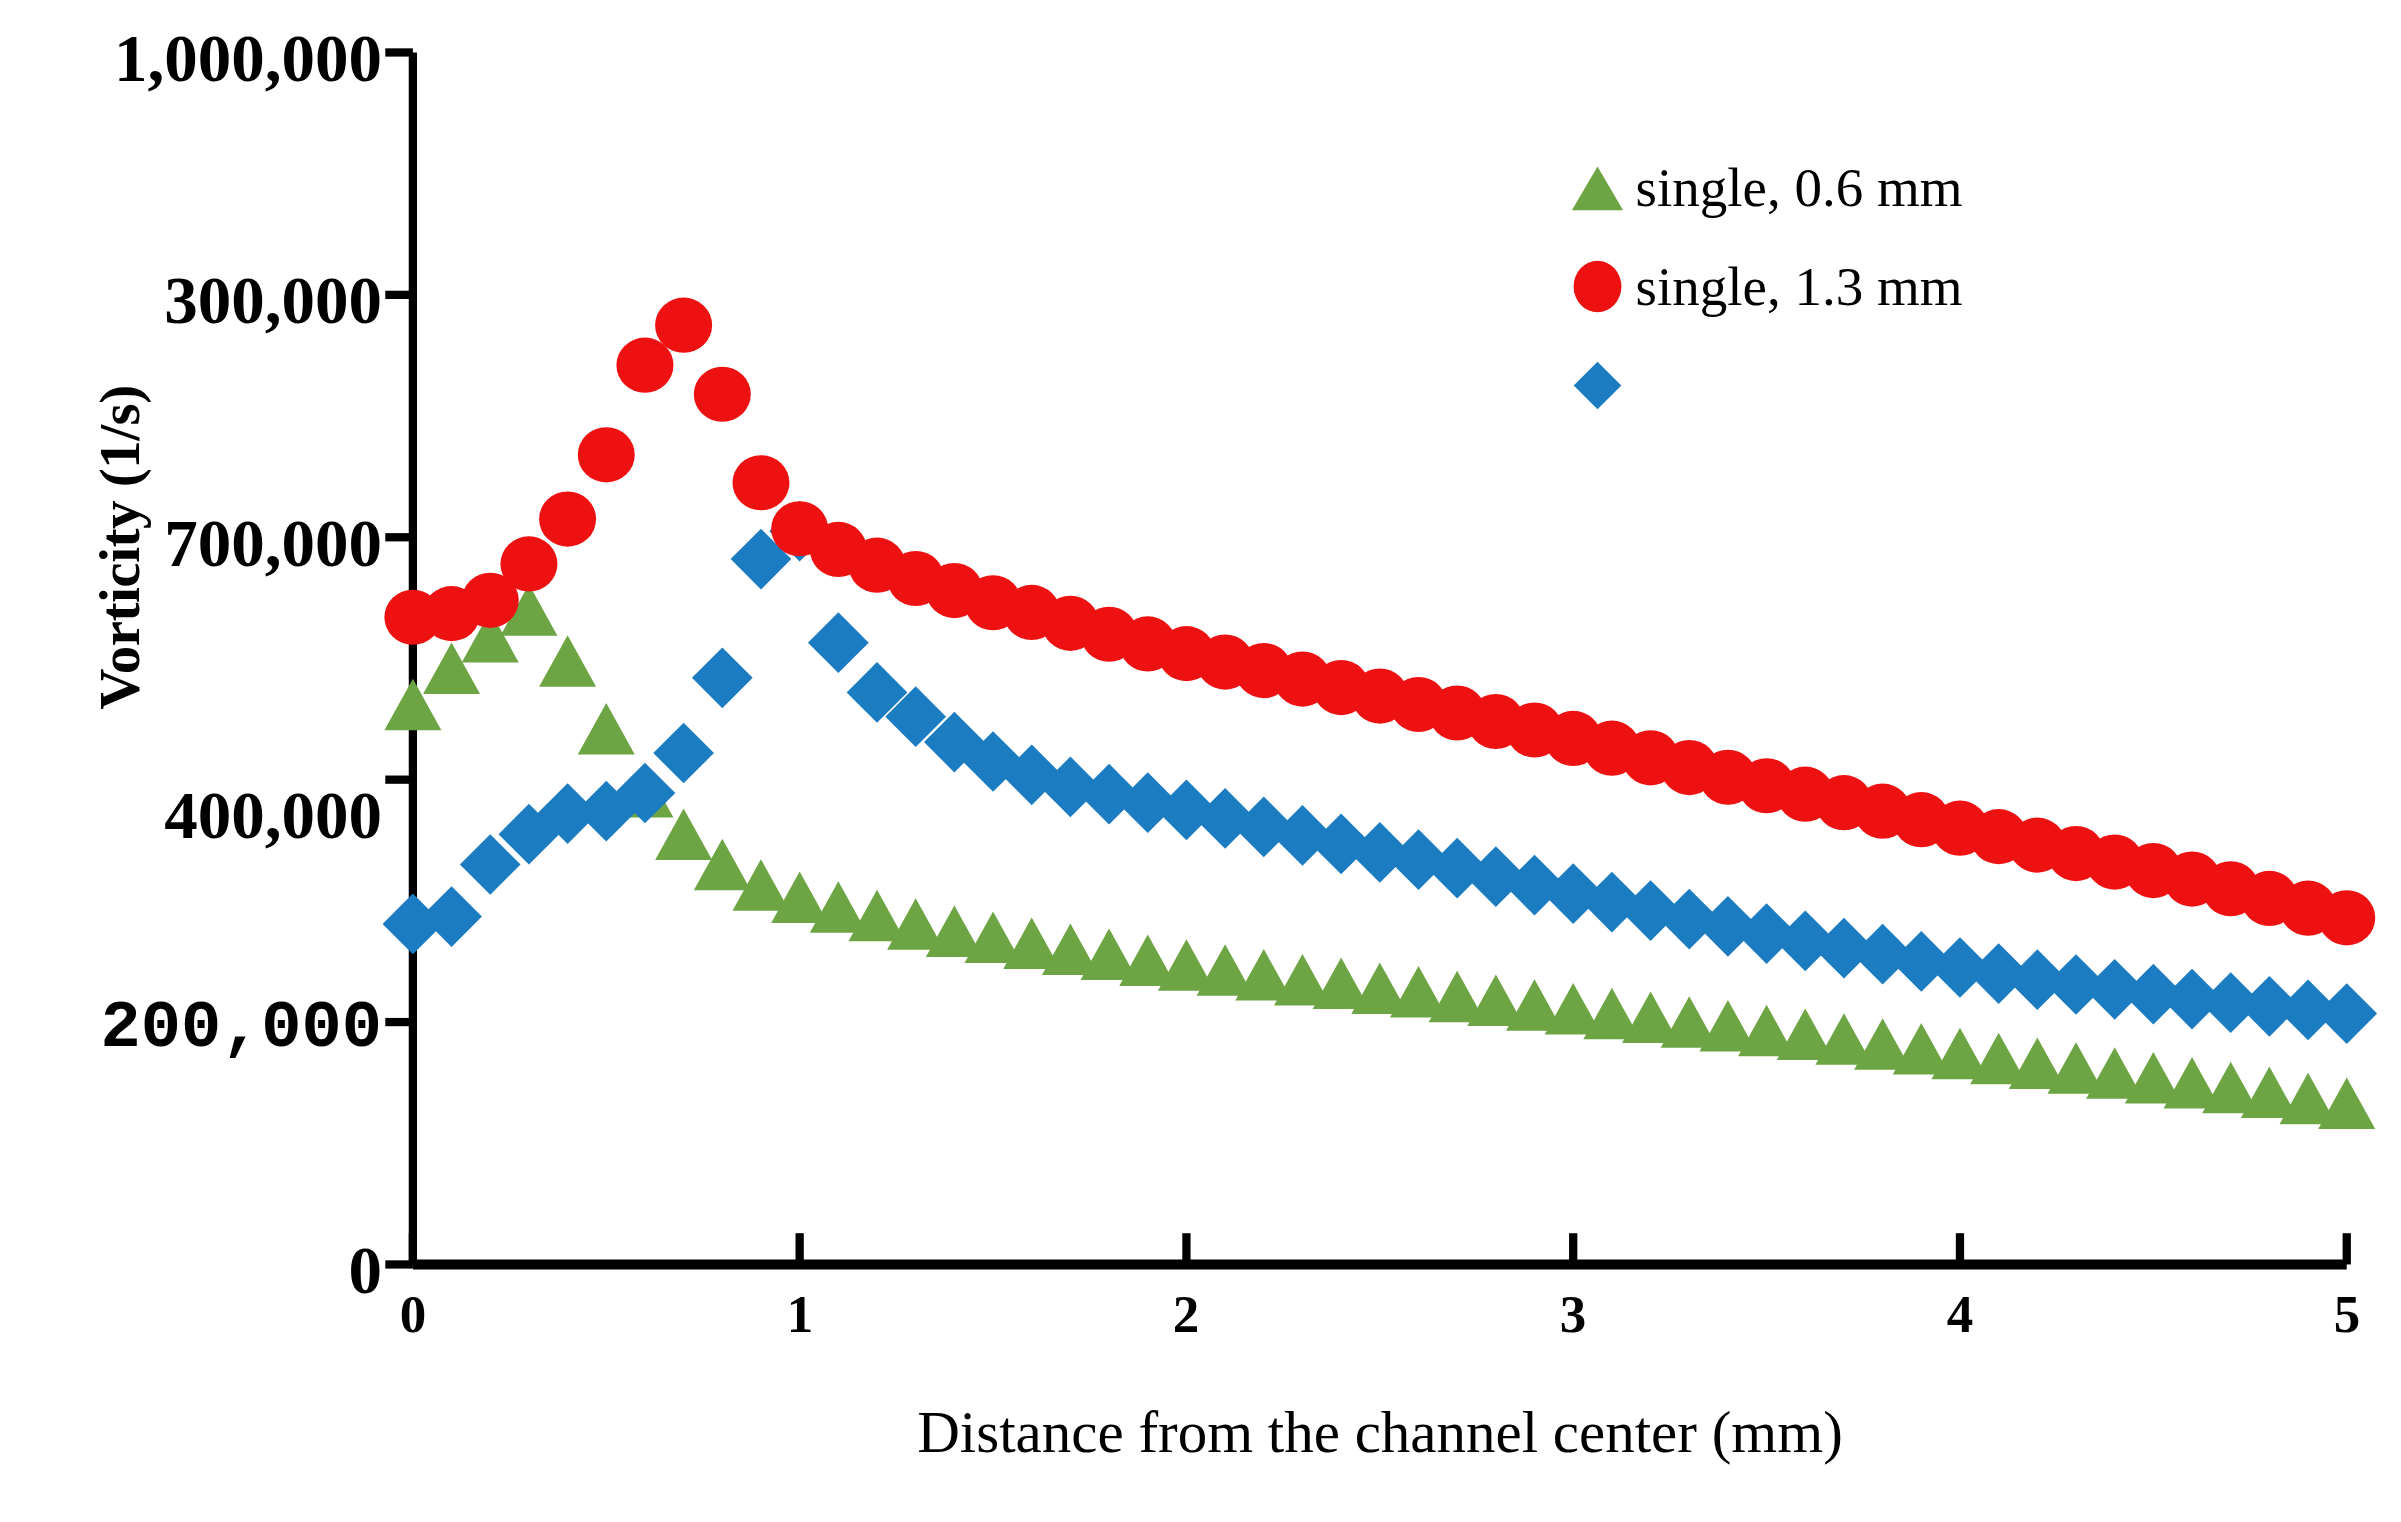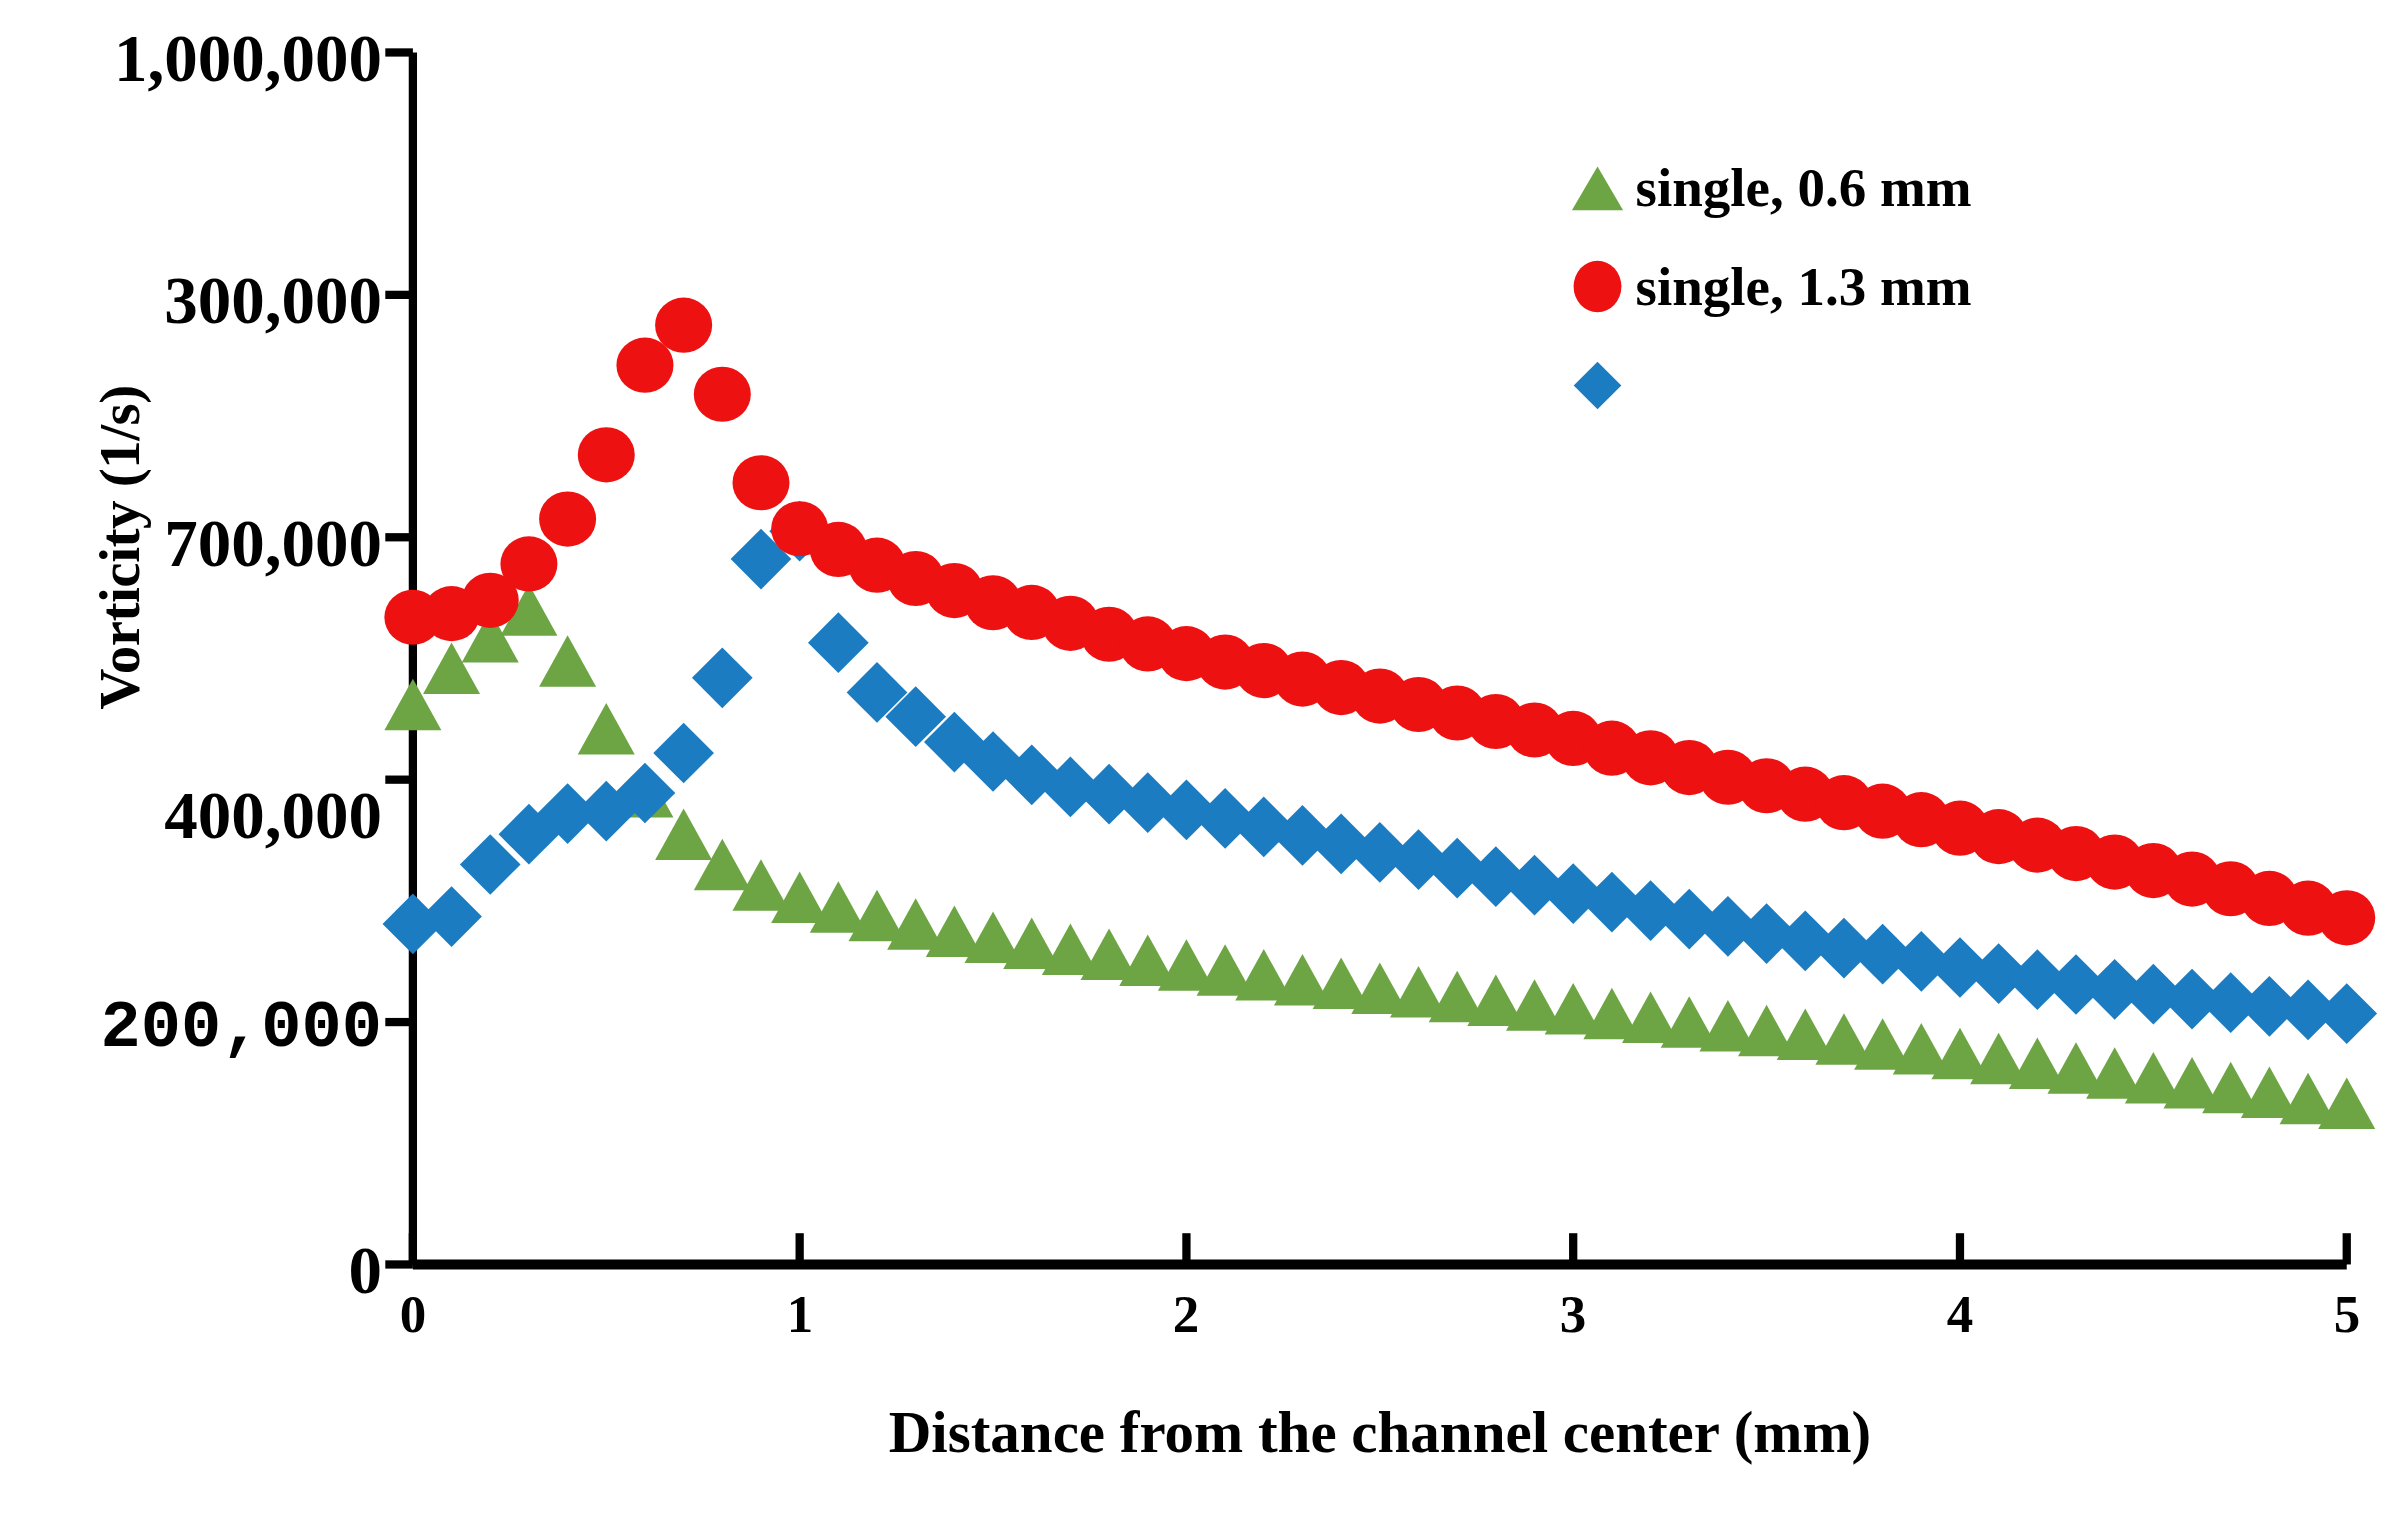--- a/index.html
+++ b/index.html
@@ -9,41 +9,41 @@
   
   #ylabel{
     position:absolute;left:-74px;top:515px;width:386px;
     text-align:center;
     font-size:57px;font-weight:bold;letter-spacing:-0.5px;
     transform:rotate(-90deg);transform-origin:50% 50%;
     white-space:nowrap;
   }
   #xlabel{
     position:absolute;left:413px;top:1398px;width:1934px;
-    text-align:center;font-size:59px;font-weight:bold;white-space:nowrap;
+    text-align:center;font-size:59px;font-weight:normal;white-space:nowrap;
   }
 
   
   .ytick{
     position:absolute;right:0;width:100%;
     text-align:right;font-size:67px;font-weight:bold;
     white-space:nowrap;line-height:1;
   }
   #ytick-wrap{position:absolute;left:0px;top:0px;width:382px;height:1306px;}
   .xtick{
     position:absolute;text-align:center;font-size:53px;font-weight:bold;
     width:110px;line-height:1;
   }
   #xtick-wrap{position:absolute;left:0;top:1288px;width:2401px;height:83px;}
 
   
   #legend{position:absolute;left:1564px;top:138px;}
   .legend-row{display:flex;align-items:center;height:99px;}
   .legend-mark{width:66px;display:flex;justify-content:center;align-items:center;}
-  .legend-text{font-size:55px;font-weight:bold;white-space:nowrap;margin-left:5.5px;}
+  .legend-text{font-size:55px;font-weight:normal;white-space:nowrap;margin-left:5.5px;}
 
   
   #plot{position:absolute;left:0;top:0;width:2401px;height:1522px;}
   svg{display:block;}
 </style>
 </head>
 <body>
 
 <div id="root">
 

